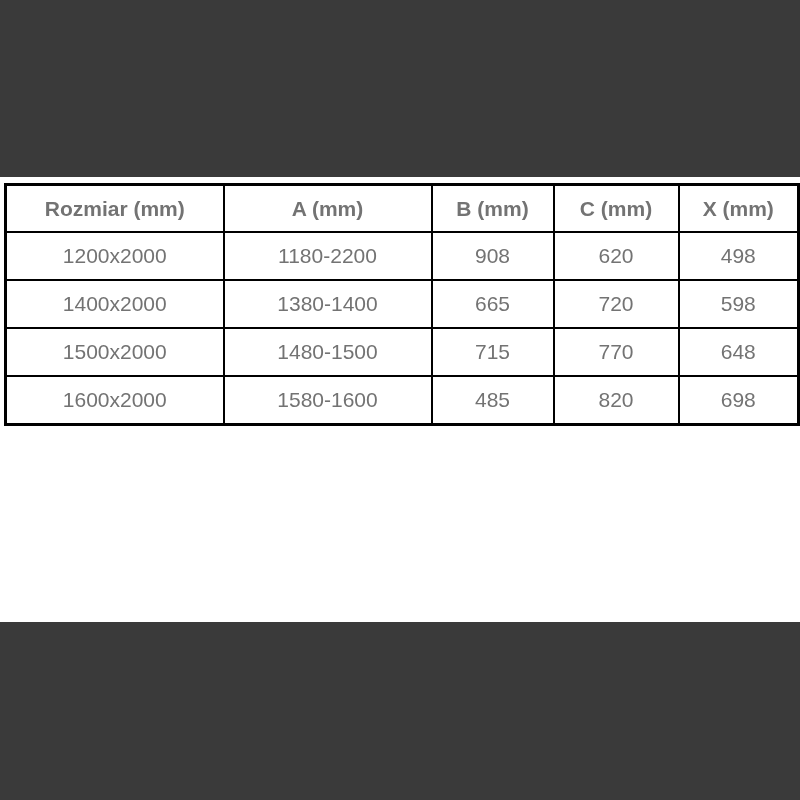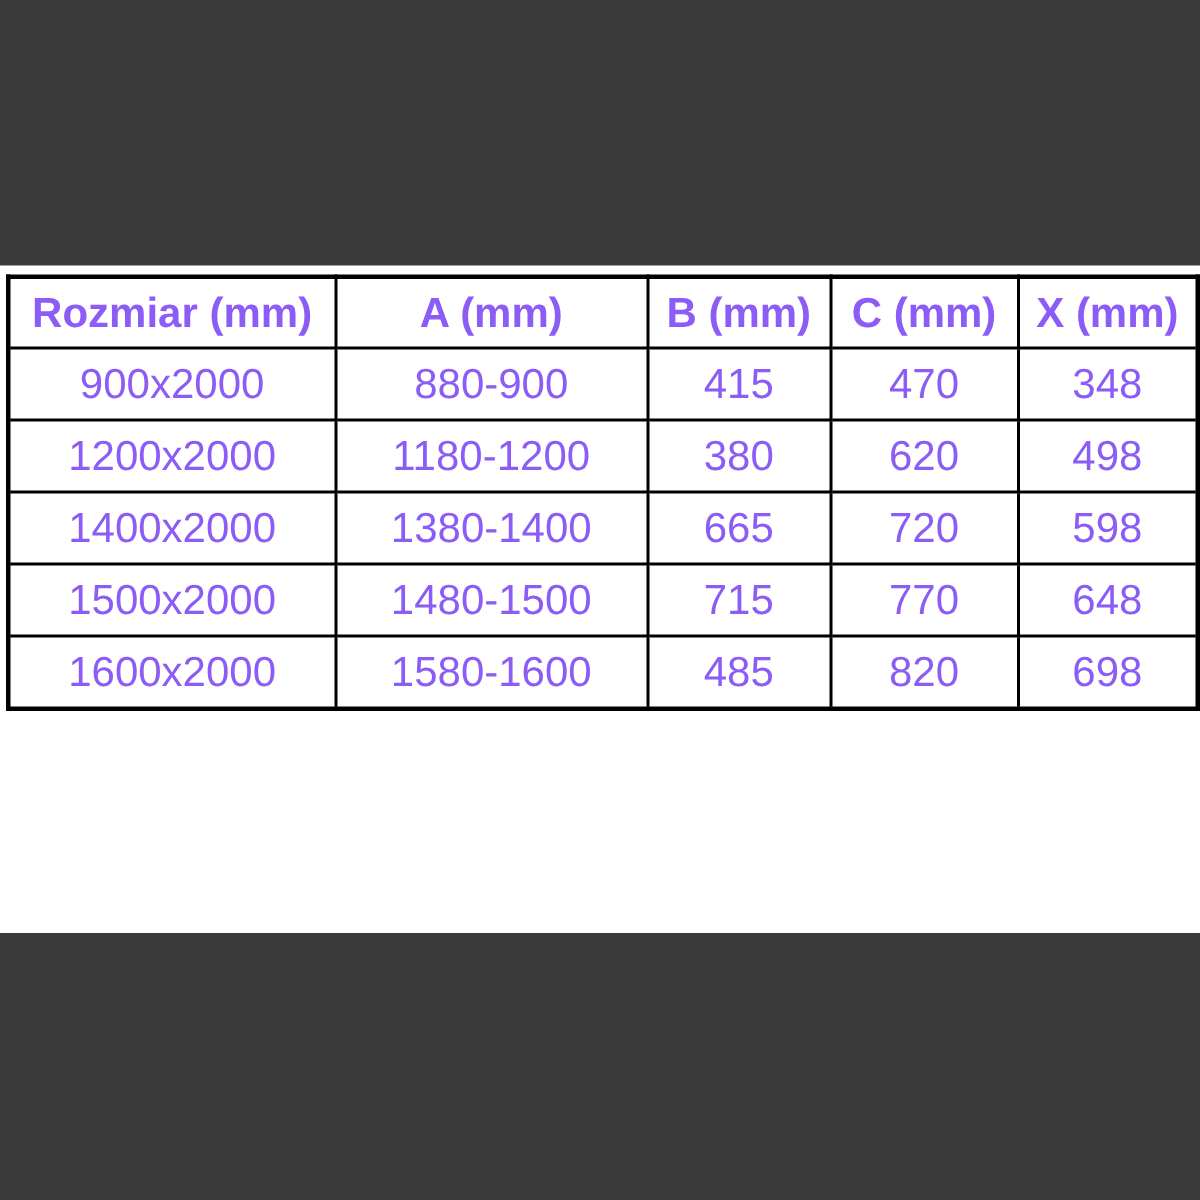--- a/index.html
+++ b/index.html
@@ -31,22 +31,22 @@
     border-collapse: collapse;
     table-layout: fixed;
     background: #ffffff;
     border: 3px solid #000000;
   }
   table.size-table th,
   table.size-table td {
     border: 2px solid #000000;
     text-align: center;
     vertical-align: middle;
-    color: #8b5cf6;
-    font-size: 28px;
+    color: #737373;
+    font-size: 21px;
     padding: 0;
     overflow: hidden;
     white-space: nowrap;
   }
   table.size-table th {
     font-weight: bold;
     height: 45px;
   }
   table.size-table td {
     font-weight: normal;
@@ -74,30 +74,23 @@
       <tr id="header-row">
           <th>Rozmiar (mm)</th>
           <th>A (mm)</th>
           <th>B (mm)</th>
           <th>C (mm)</th>
           <th>X (mm)</th>
         </tr>
     </thead>
     <tbody id="table-body">
         <tr>
-          <td>900x2000</td>
-          <td>880-900</td>
-          <td>415</td>
-          <td>470</td>
-          <td>348</td>
-        </tr>
-        <tr>
           <td>1200x2000</td>
-          <td>1180-1200</td>
-          <td>380</td>
+          <td>1180-2200</td>
+          <td>908</td>
           <td>620</td>
           <td>498</td>
         </tr>
         <tr>
           <td>1400x2000</td>
           <td>1380-1400</td>
           <td>665</td>
           <td>720</td>
           <td>598</td>
         </tr>

